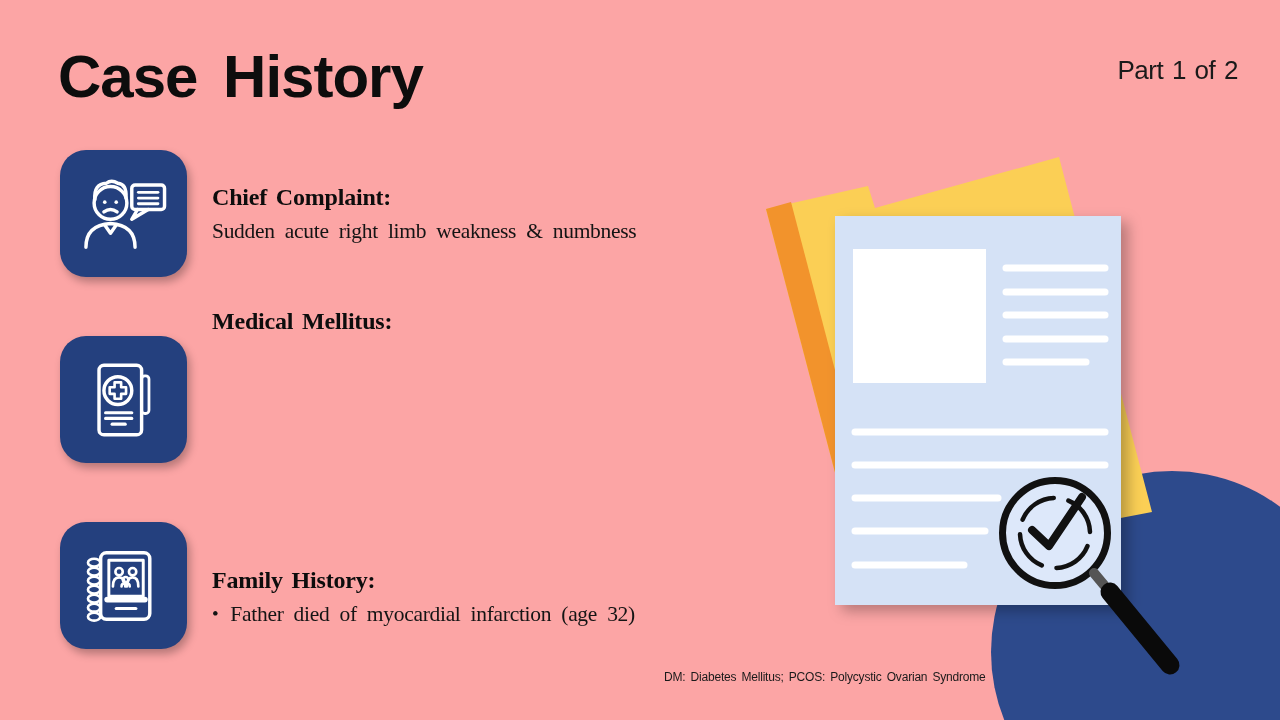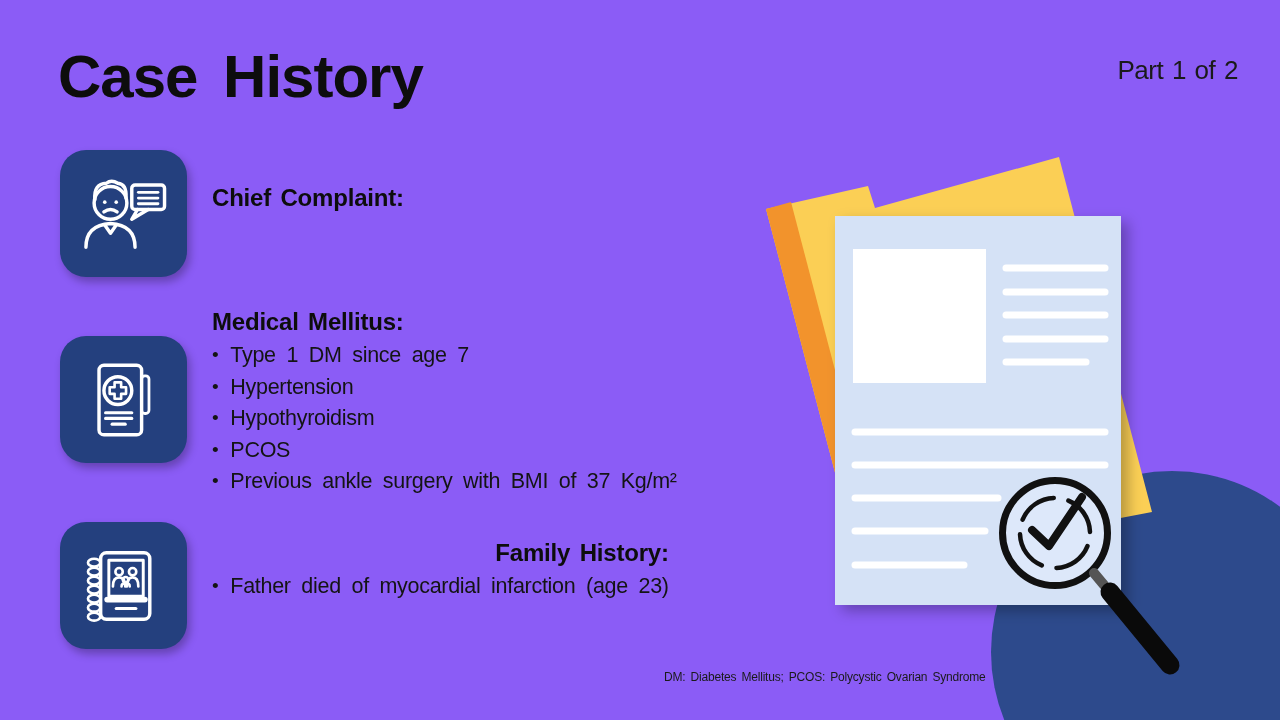--- a/index.html
+++ b/index.html
@@ -1,36 +1,36 @@
 <!DOCTYPE html>
 <html style="--navy_tile: #24407E; --navy_circle: #2D4A8C; --folder_yellow: #FBCF55; --folder_orange: #F2932C; --document_blue: #D5E2F6; --lens_blue: #DDE8FA; --ink_black: #111111;"><head>
 <meta charset="utf-8">
 <style>
   html,body{margin:0;padding:0;background:#e8e8e8;}
   .slide{
-    position:relative;width:1280px;height:720px;background:#8b5cf6;
+    position:relative;width:1280px;height:720px;background:#fca5a5;
     overflow:hidden;font-family:"Liberation Sans",sans-serif;color:#111;
   }
   .title{
     position:absolute;left:58px;top:42px;font-size:60px;font-weight:800;
     letter-spacing:-1px;word-spacing:10px;color:#0d0d0d;white-space:nowrap;
   }
   .part{
     position:absolute;right:42px;top:55px;font-size:26px;font-weight:400;
     letter-spacing:-0.5px;word-spacing:2px;color:#1a1a1a;white-space:nowrap;text-align:center;
   }
   .tile{
     position:absolute;left:60px;width:127px;height:127px;border-radius:26px;
     background:var(--navy_tile);display:flex;align-items:center;justify-content:center;
     box-shadow:3px 5px 9px rgba(0,0,0,0.28);
   }
   .tile svg{width:104px;height:104px;}
   .tile1{top:150px;} .tile2{top:336px;} .tile3{top:522px;}
-  .txt{position:absolute;left:212px;}
-  .txt1{top:182px;} .txt2{top:306px;} .txt3{top:537px;text-align:right;}
+  .txt{position:absolute;left:212px;font-family:Liberation Serif, serif;}
+  .txt1{top:182px;} .txt2{top:306px;} .txt3{top:565px;}
   .sec-heading{
     font-size:24px;font-weight:700;letter-spacing:-0.2px;word-spacing:3px;
     line-height:31px;color:#0d0d0d;white-space:nowrap;
   }
   .sec-body{
     font-size:21.5px;font-weight:400;letter-spacing:-0.3px;word-spacing:5px;
     line-height:27px;margin-top:5px;white-space:nowrap;color:#141414;
   }
   ul.bullets{list-style:none;margin:3px 0 0 0;padding:0;}
   ul.bullets li{
@@ -69,44 +69,38 @@
         <line x1="81" y1="51" x2="105" y2="51"></line>
       </g>
       <g fill="#fff">
         <circle cx="40" cy="49" r="2.2"></circle>
           <circle cx="54" cy="49" r="2.2"></circle>
       </g>
     </svg>
   </div>
   <div class="txt txt1">
     <div class="sec-heading">Chief Complaint:</div>
+    <div class="sec-body">Sudden acute right limb weakness &amp; numbness</div>
   </div>
 
   <div class="tile tile2">
     <svg viewBox="0 0 127 127">
       <g stroke="#fff" fill="none" stroke-linecap="round" stroke-linejoin="round">
         <rect x="33" y="21" width="52" height="85" rx="6" stroke-width="4.2"></rect>
         <rect x="85" y="34" width="9" height="46" rx="4" stroke-width="3.4"></rect>
         <circle cx="56" cy="52" r="17" stroke-width="4.2"></circle>
         <path d="M52,42 h8 v6 h6 v8 h-6 v6 h-8 v-6 h-6 v-8 h6 z" stroke-width="3.2"></path>
         <line x1="41" y1="79" x2="73" y2="79" stroke-width="3.8"></line>
         <line x1="41" y1="86" x2="73" y2="86" stroke-width="3.8"></line>
         <line x1="49" y1="93" x2="65" y2="93" stroke-width="3.8"></line>
       </g>
     </svg>
   </div>
   <div class="txt txt2">
     <div class="sec-heading">Medical Mellitus:</div>
-    <ul class="bullets">
-        <li>Type 1 DM since age 7</li>
-        <li>Hypertension</li>
-        <li>Hypothyroidism</li>
-        <li>PCOS</li>
-        <li>Previous ankle surgery with BMI of 37 Kg/m²</li>
-      </ul>
   </div>
 
   <div class="tile tile3">
     <svg viewBox="0 0 127 127">
       <g stroke="#fff" fill="none" stroke-linecap="round" stroke-linejoin="round">
         <ellipse cx="27" cy="35" rx="7.5" ry="4.8" stroke-width="3.2"></ellipse>
         <ellipse cx="27" cy="46" rx="7.5" ry="4.8" stroke-width="3.2"></ellipse>
         <ellipse cx="27" cy="57" rx="7.5" ry="4.8" stroke-width="3.2"></ellipse>
         <ellipse cx="27" cy="68" rx="7.5" ry="4.8" stroke-width="3.2"></ellipse>
         <ellipse cx="27" cy="79" rx="7.5" ry="4.8" stroke-width="3.2"></ellipse>
@@ -121,21 +115,21 @@
         <path d="M67,64 Q67,53 74,53 Q81,53 81,64" stroke-width="3.2"></path>
         <circle cx="65.5" cy="56" r="3.5" stroke-width="3.2"></circle>
         <path d="M60.5,64 Q60.5,60 65.5,60 Q70.5,60 70.5,64" stroke-width="3.2"></path>
         <line x1="54" y1="91" x2="78" y2="91" stroke-width="3.8"></line>
       </g>
     </svg>
   </div>
   <div class="txt txt3">
     <div class="sec-heading">Family History:</div>
     <ul class="bullets">
-        <li>Father died of myocardial infarction (age 23)</li>
+        <li>Father died of myocardial infarction (age 32)</li>
       </ul>
   </div>
 
   <svg class="illus" viewBox="760 140 520 580">
     <defs>
       <filter id="docShadow" x="-25%" y="-25%" width="150%" height="150%">
         <feDropShadow dx="7" dy="6" stdDeviation="7" flood-color="#000" flood-opacity="0.28"></feDropShadow>
       </filter>
     </defs>
 

